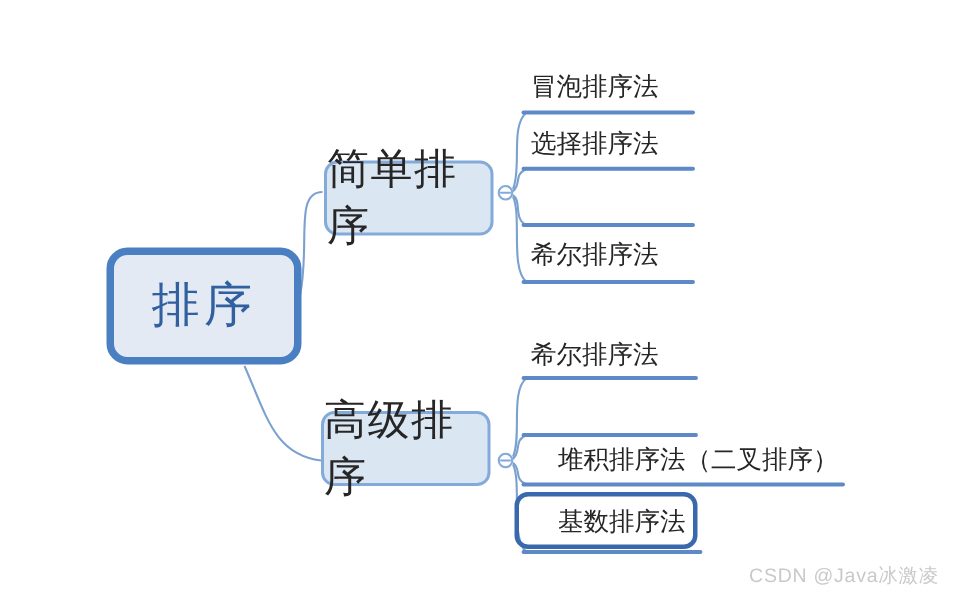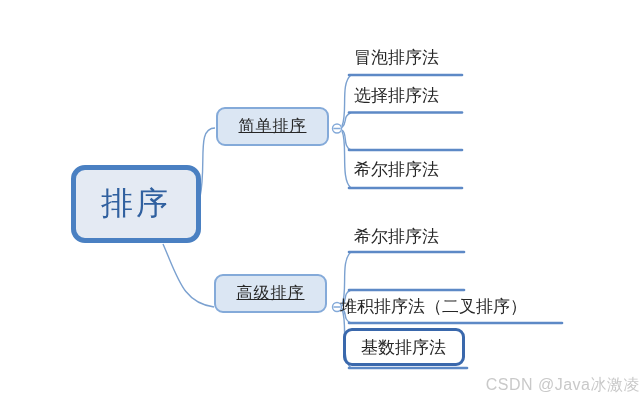--- a/index.html
+++ b/index.html
@@ -17,41 +17,41 @@
     position:absolute;box-sizing:border-box;
     display:flex;align-items:center;justify-content:center;
   }
   .root-node{
     left:71px;top:165px;width:130px;height:78px;
     border:5px solid var(--root-border,#4a80c2);border-radius:14px;
     background:var(--root-fill,#e4eaf3);
     color:var(--root-text,#30609f);font-size:32px;font-weight:normal;letter-spacing:3px;
   }
   .branch-node{
-    width:113px;height:39px;
+    width:113px;height:50px;
     border:2px solid var(--branch-border,#84aad9);border-radius:9px;
     background:var(--branch-fill,#dbe6f3);
-    color:var(--node-text,#262626);font-size:16px;letter-spacing:1px;text-decoration:underline;
+    color:var(--node-text,#262626);font-size:28px;letter-spacing:1px;
   }
   .branch-simple{left:216px;top:107px;}
   .branch-advanced{left:214px;top:274px;}
   .leaf{
     position:absolute;color:var(--node-text,#262626);
     font-size:17px;line-height:1;white-space:nowrap;
   }
   .selected-leaf{
     position:absolute;left:343px;top:328px;width:122px;height:38px;
     box-sizing:border-box;border:3px solid var(--selection-border,#3a68ac);
     border-radius:9px;background:transparent;
-    display:flex;align-items:center;padding-left:15px;
+    display:flex;align-items:center;padding-left:26px;
     font-size:17px;color:var(--node-text,#262626);white-space:nowrap;
   }
   .watermark{
-    position:absolute;right:4px;top:375px;
-    font-size:16px;color:var(--watermark,#c9c9c9);letter-spacing:0.5px;
+    position:absolute;right:18px;top:375px;
+    font-size:13px;color:var(--watermark,#c9c9c9);letter-spacing:0.5px;
   }
 </style>
 </head>
 <body>
 
 <div class="canvas">
 
   <svg class="wires" width="644" height="403" viewBox="0 0 644 403">
 
     <path class="wire" d="M200,197 C207,163 196,128 215,128"></path>
@@ -96,21 +96,21 @@
   </div>
   <div class="node branch-node branch-advanced">
     <span>高级排序</span>
   </div>
 
   <div class="leaf" style="left:354px;top:49px">冒泡排序法</div>
   <div class="leaf" style="left:354px;top:87px">选择排序法</div>
   <div class="leaf" style="left:354px;top:161px">希尔排序法</div>
 
   <div class="leaf" style="left:354px;top:228px">希尔排序法</div>
-  <div class="leaf" style="left:340px;top:298px">堆积排序法（二叉排序）</div>
+  <div class="leaf" style="left:372px;top:298px">堆积排序法（二叉排序）</div>
 
   <div class="selected-leaf">
     <span>基数排序法</span>
   </div>
 
   <div class="watermark">CSDN @Java冰激凌</div>
 
 </div>
 
 </body></html>

